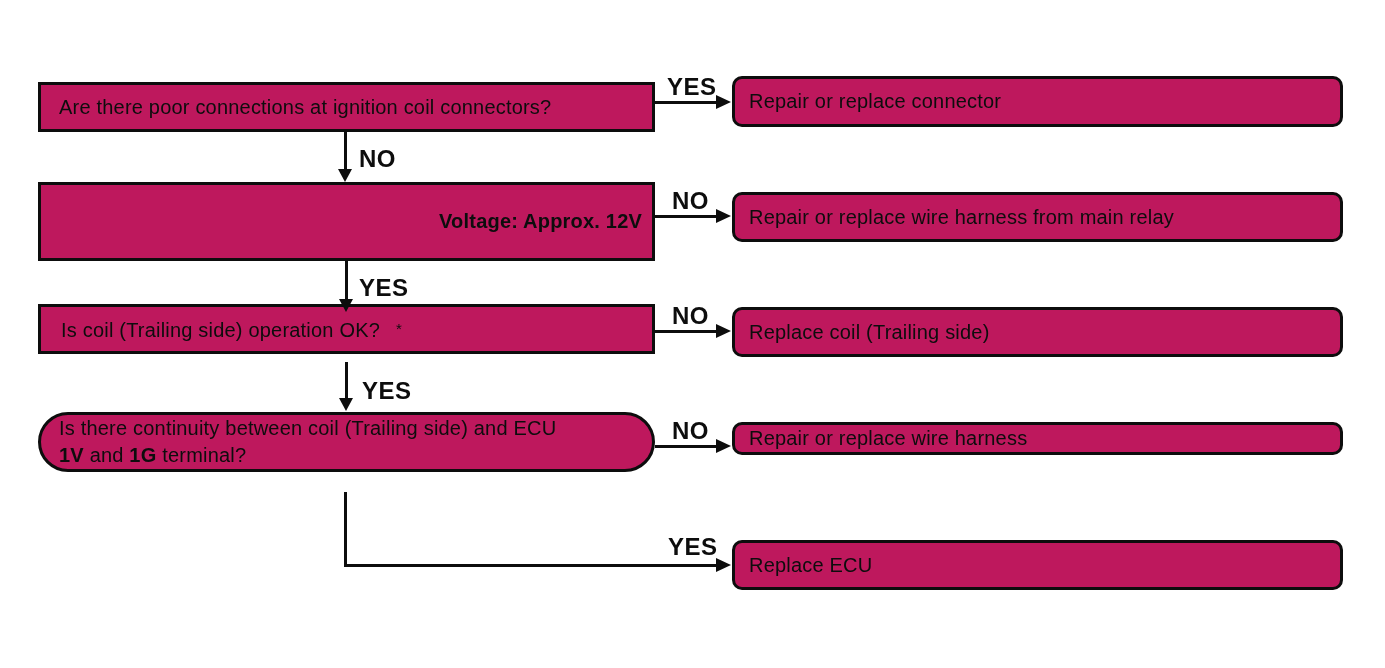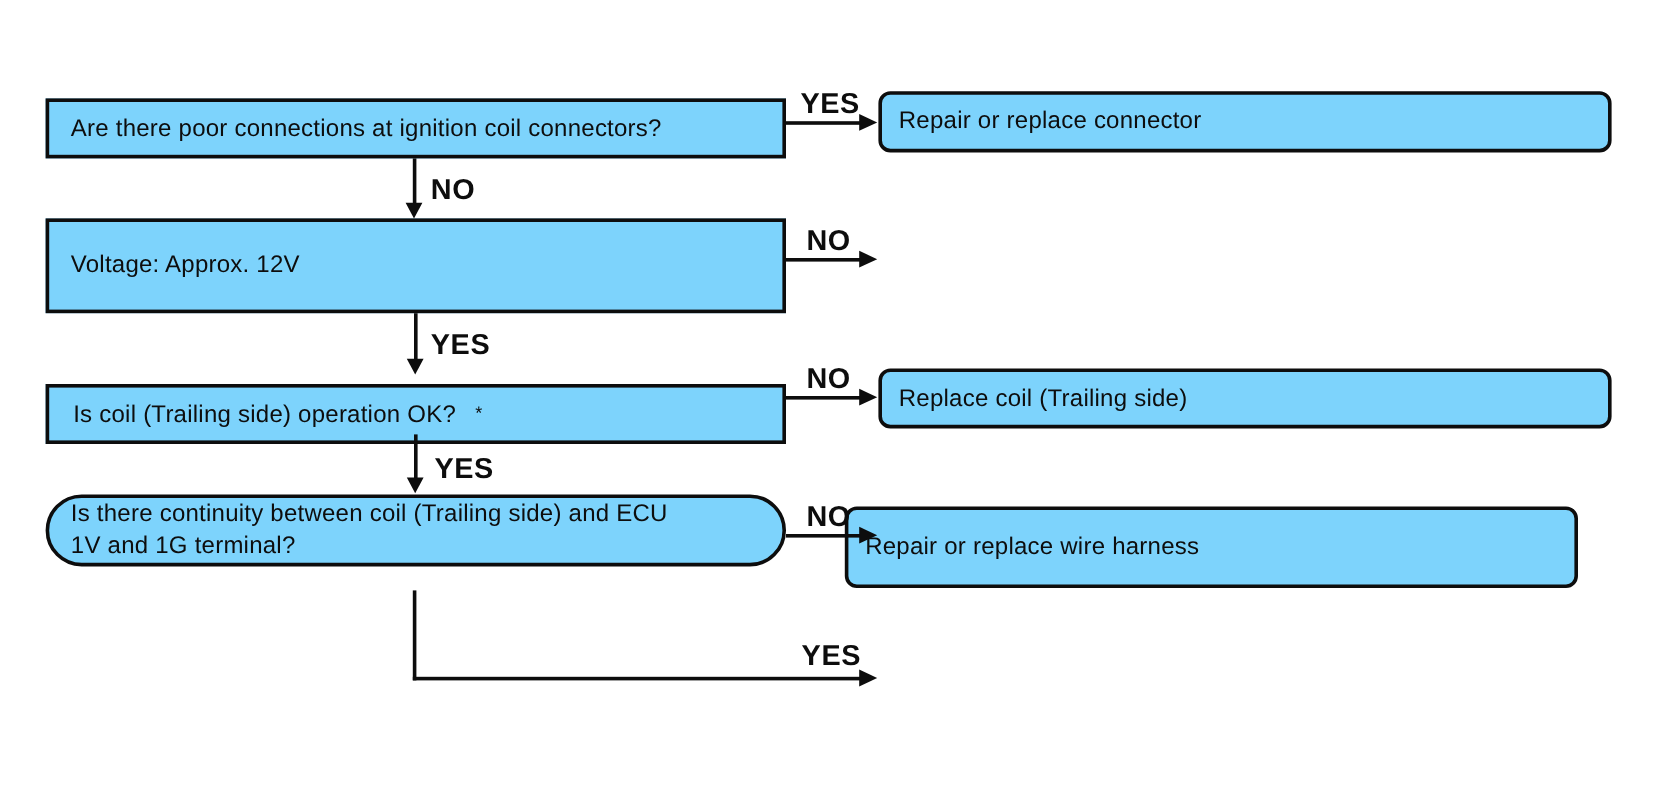--- a/index.html
+++ b/index.html
@@ -11,33 +11,33 @@
     position: relative;
     width: 1385px;
     height: 668px;
     background: #ffffff;
     font-family: "Liberation Sans", "DejaVu Sans", sans-serif;
     color: #0d0d0d;
     overflow: hidden;
   }
   .box {
     position: absolute;
-    background: #7dd3fc;
+    background: #be185d;
     border: 3px solid #0d0d0d;
     box-sizing: border-box;
     display: flex;
     flex-direction: column;
     justify-content: center;
     font-size: 20px;
     line-height: 27px;
     letter-spacing: 0.2px;
   }
   .box.q { padding-left: 18px; padding-right: 10px; }
   .box.a { padding-left: 14px; padding-right: 10px; border-radius: 10px; }
-  .bold { font-weight: normal; }
+  .bold { font-weight: bold; text-align: right; }
   .hline {
     position: absolute;
     height: 3px;
     background: #0d0d0d;
   }
   .vline {
     position: absolute;
     width: 3px;
     background: #0d0d0d;
   }
@@ -74,42 +74,48 @@
 <div class="canvas">
 
   <div class="box q" style="left:38px; top:82px; width:617px; height:50px;">
     <div>Are there poor connections at ignition coil connectors?</div>
   </div>
 
   <div class="box q" style="left:38px; top:182px; width:617px; height:79px;">
     <div class="bold">Voltage: Approx. 12V</div>
   </div>
 
-  <div class="box q" style="left:38px; top:320px; width:617px; height:50px;padding-left:20px;">
+  <div class="box q" style="left:38px; top:304px; width:617px; height:50px;padding-left:20px;">
     <div><span>Is coil (Trailing side) operation OK?</span><span class="footnote-mark">*</span></div>
   </div>
 
   <div class="box q" style="left:38px; top:412px; width:617px; height:60px;border-radius:31px;">
     <div>Is there continuity between coil (Trailing side) and ECU</div>
     <div><span class="bold">1V</span><span> and </span><span class="bold">1G</span><span> terminal?</span></div>
   </div>
 
   <div class="box a" style="left:732px; top:76px; width:611px; height:51px;">
     <div>Repair or replace connector</div>
   </div>
 
+  <div class="box a" style="left:732px; top:192px; width:611px; height:50px;">
+    <div>Repair or replace wire harness from main relay</div>
+  </div>
 
   <div class="box a" style="left:732px; top:307px; width:611px; height:50px;">
     <div>Replace coil (Trailing side)</div>
   </div>
 
-  <div class="box a" style="left:704px; top:422px; width:611px; height:68px;">
+  <div class="box a" style="left:732px; top:422px; width:611px; height:33px;">
     <div>Repair or replace wire harness</div>
   </div>
 
+  <div class="box a" style="left:732px; top:540px; width:611px; height:50px;">
+    <div>Replace ECU</div>
+  </div>
 
   <div class="hline" style="left:655px; top:101px; width:63px;"></div>
   <div class="head-right" style="left:716px; top:95px;"></div>
 
   <div class="hline" style="left:655px; top:215px; width:63px;"></div>
   <div class="head-right" style="left:716px; top:209px;"></div>
 
   <div class="hline" style="left:655px; top:330px; width:63px;"></div>
   <div class="head-right" style="left:716px; top:324px;"></div>
 

